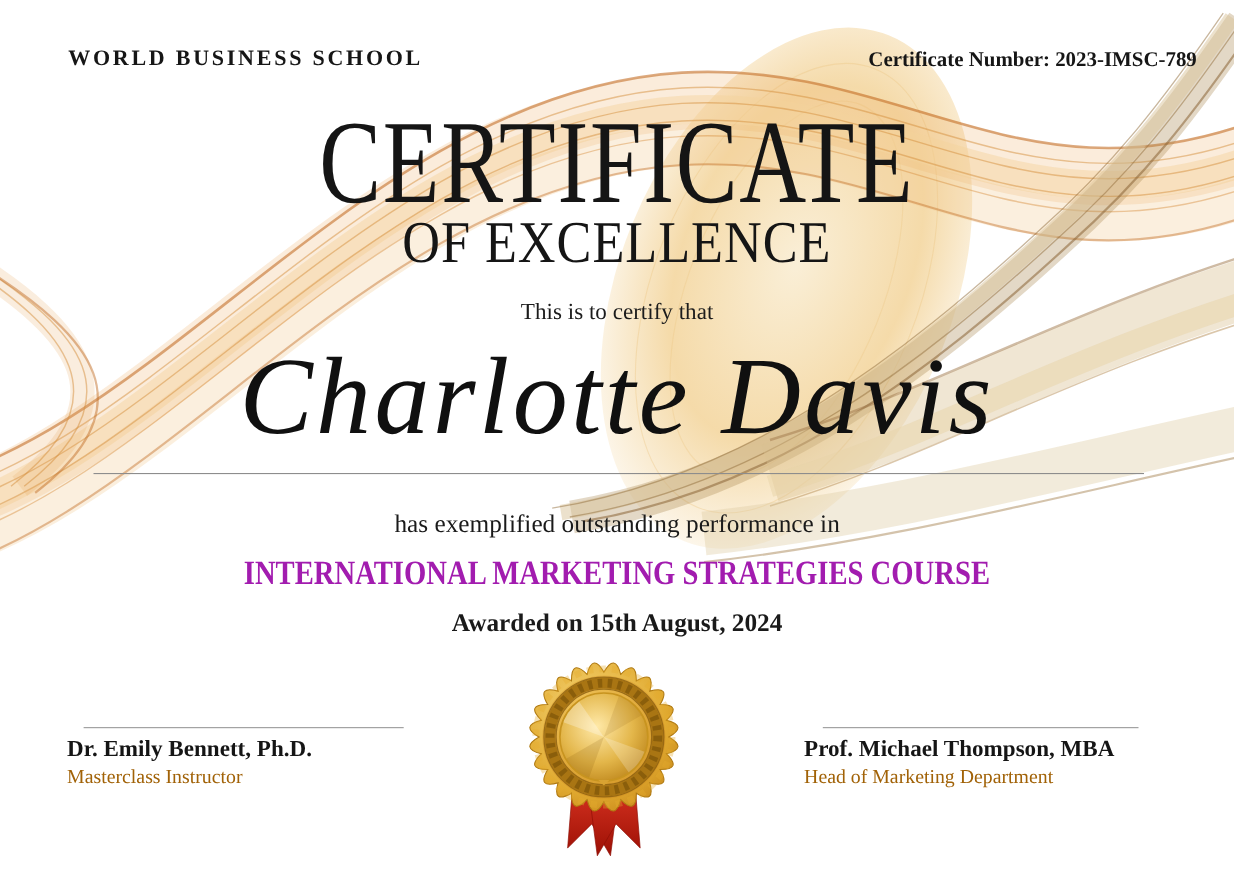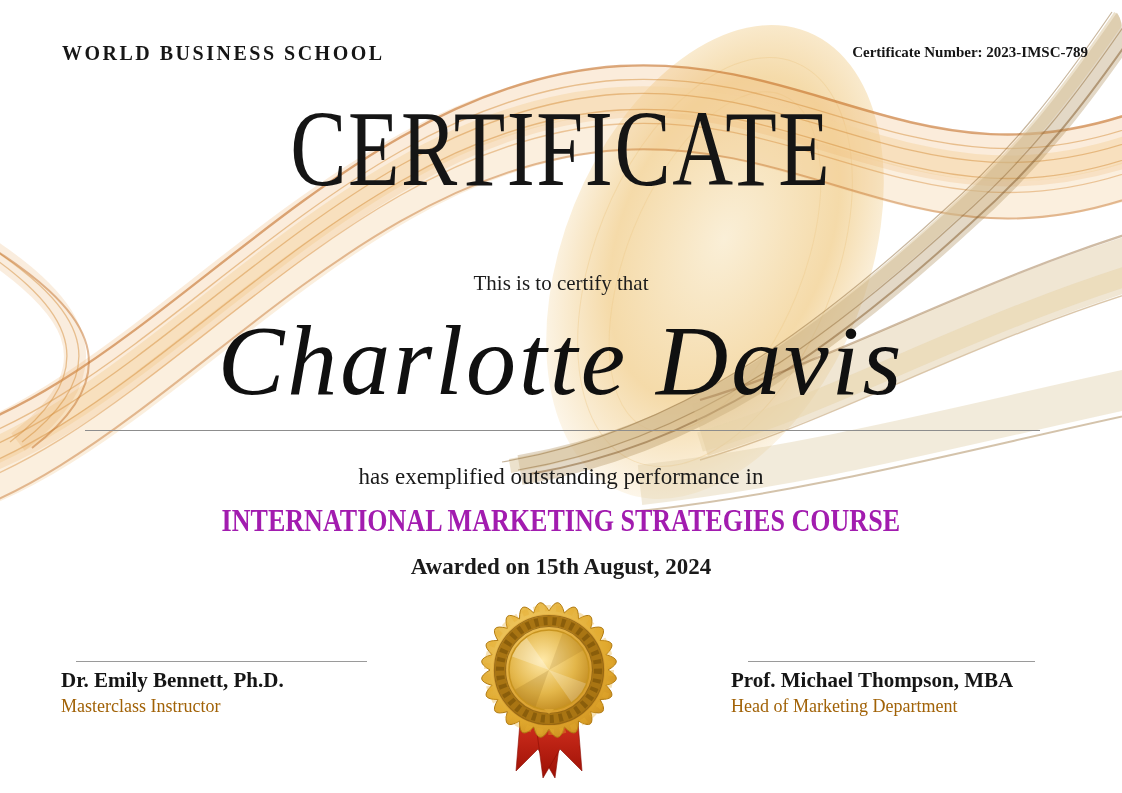--- a/index.html
+++ b/index.html
@@ -1,21 +1,21 @@
 <!DOCTYPE html>
 <html><head>
 <meta charset="utf-8">
 <style>
   html,body{margin:0;padding:0;background:#ffffff;}
   .cert{position:relative;width:1122px;height:793px;overflow:hidden;background:#ffffff;
-        font-family:"Liberation Serif", serif;color:#111;border-radius:29px;}
+        font-family:"Liberation Serif", serif;color:#111;}
   svg.waves{position:absolute;left:0;top:0;z-index:0;}
   .layer{position:absolute;z-index:2;}
   .school{left:62px;top:42px;font-size:20px;font-weight:bold;letter-spacing:2.5px;color:#161616;}
-  .certnum{right:34px;top:44px;font-size:15px;font-weight:bold;color:#161616;}
+  .certnum{right:34px;top:44px;font-size:19px;font-weight:bold;color:#161616;}
   .centered{left:0;width:1122px;text-align:center;}
   .title{top:95px;font-size:108px;line-height:1;color:#151515;}
   .title .squeeze{display:inline-block;transform:scaleX(.78);transform-origin:50% 50%;letter-spacing:2px;}
   .subtitle{top:193px;font-size:54px;line-height:1;color:#151515;}
   .subtitle .squeeze{display:inline-block;transform:scaleX(.88);transform-origin:50% 50%;letter-spacing:1px;}
   .certify{top:271px;font-size:21px;color:#1c1c1c;}
   .recipient{top:296px;font-size:100px;line-height:1.3;font-style:italic;font-weight:normal;
              letter-spacing:3px;color:#101010;font-family:"Liberation Serif", cursive, serif;}
   .name-underline{left:85px;top:430px;width:955px;height:0;border-top:1.5px solid #8d8d8d;}
   .achieve{top:464px;font-size:23px;color:#1a1a1a;}
@@ -83,20 +83,23 @@
     <use href="#wD" stroke="#d68f3e" stroke-width="1.3" stroke-opacity=".5" transform="translate(4,0)"></use>
     <use href="#wD" stroke="#c4722b" stroke-width="2" stroke-opacity=".5" transform="translate(14,6)"></use>
   </svg>
 
   <div class="layer school">WORLD BUSINESS SCHOOL</div>
   <div class="layer certnum">Certificate Number: 2023-IMSC-789</div>
 
   <div class="layer centered title">
     <span class="squeeze">CERTIFICATE</span>
   </div>
+  <div class="layer centered subtitle">
+    <span class="squeeze">OF EXCELLENCE</span>
+  </div>
   <div class="layer centered certify">This is to certify that</div>
 
   <div class="layer centered recipient">Charlotte Davis</div>
   <div class="layer name-underline"></div>
 
   <div class="layer centered achieve">has exemplified outstanding performance in</div>
   <div class="layer centered course">
     <span class="squeeze">INTERNATIONAL MARKETING STRATEGIES COURSE</span>
   </div>
   <div class="layer centered date">Awarded on 15th August, 2024</div>

